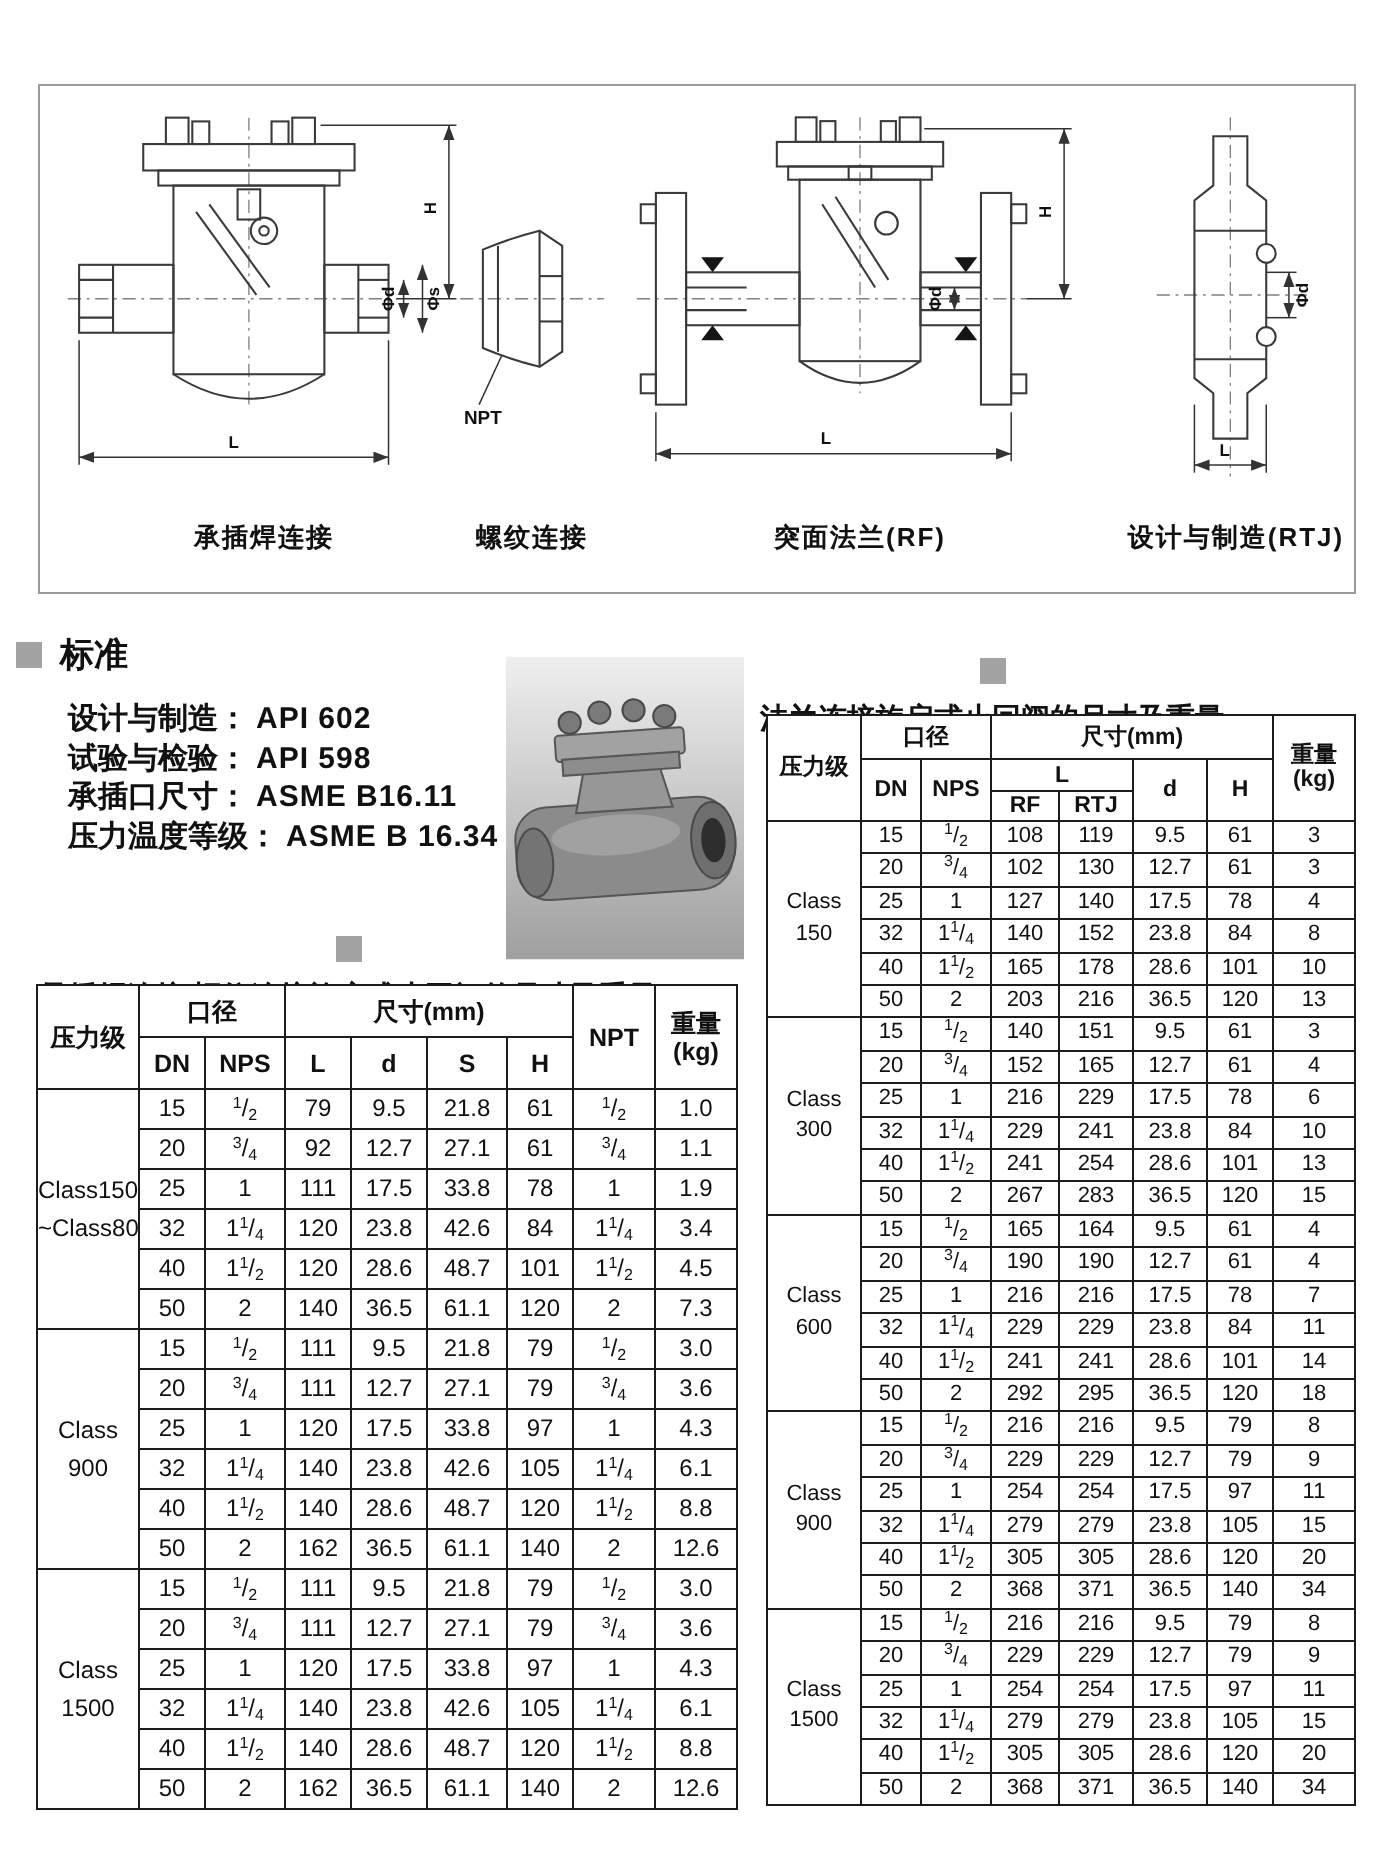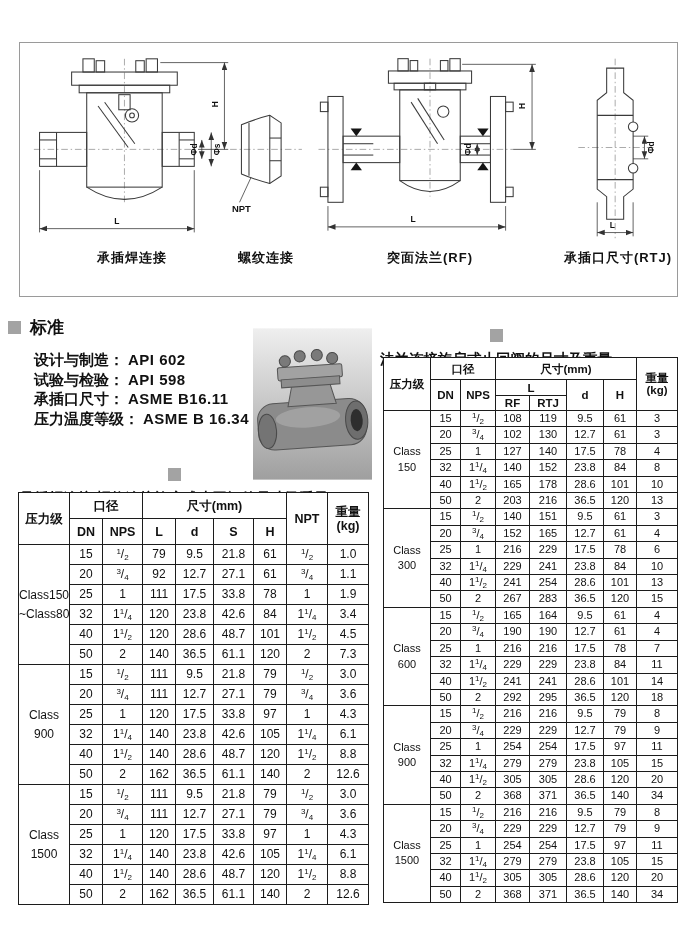--- a/index.html
+++ b/index.html
@@ -2,21 +2,21 @@
 <html><head>
 <meta charset="utf-8">
 <style>
   html,body{margin:0;padding:0;background:#fff;}
   #page{position:relative;width:700px;height:931px;background:#fff;overflow:hidden;
         font-family:"Liberation Sans","DejaVu Sans",sans-serif;color:#111;}
   
   #drawbox{position:absolute;left:19px;top:42px;width:657px;height:253px;border:1px solid #9a9a9a;background:#fff;}
   .drawing{position:absolute;top:10px;display:flex;flex-direction:column;align-items:center;}
   .drawing svg{display:block;}
-  .caption{margin-top:7px;font-size:13px;font-weight:bold;white-space:nowrap;letter-spacing:1px;}
+  .caption{margin-top:18px;font-size:13px;font-weight:bold;white-space:nowrap;letter-spacing:1px;}
   .cl{stroke:#808080;stroke-width:0.7;stroke-dasharray:7 3 1.5 3;fill:none;}
   .ln{stroke:#3a3a3a;stroke-width:1.1;fill:none;stroke-linejoin:miter;}
   .dim line,.dim path{stroke:#333;stroke-width:0.8;fill:none;}
   .dim text{font-size:9px;font-weight:bold;fill:#111;font-family:"Liberation Sans",sans-serif;}
   .tri{fill:#151515;stroke:none;}
   
   #standards{position:absolute;left:8px;top:316px;width:235px;}
   .sechead{display:flex;align-items:center;gap:9px;}
   .bullet{width:13px;height:13px;background:#a3a3a3;flex:0 0 auto;}
   #standards .sechead span{font-size:17px;font-weight:bold;}
@@ -202,21 +202,21 @@
           <line x1="62" y1="88" x2="78" y2="88"></line>
             <line x1="62" y1="112" x2="78" y2="112"></line>
           <line x1="74" y1="88" x2="74" y2="112" marker-start="url(#a4)" marker-end="url(#a4)"></line>
           <text x="84" y="100" text-anchor="middle" transform="rotate(-90 84 100)">Φd</text>
           <line x1="24" y1="158" x2="24" y2="194"></line>
             <line x1="62" y1="158" x2="62" y2="194"></line>
           <line x1="24" y1="190" x2="62" y2="190" marker-start="url(#a4)" marker-end="url(#a4)"></line>
           <text x="40" y="185" text-anchor="middle">L</text>
         </g>
       </svg>
-      <div class="caption">承插口尺寸(RTJ)</div>
+      <div class="caption">设计与制造(RTJ)</div>
     </div>
   </div>
 
   <div id="standards">
     <div class="sechead">
       <span class="bullet"></span>
       <span>标准</span>
     </div>
     <div class="stditems">
       <div class="stditem"><span>设计与制造：</span><span class="val">API 602</span></div>

